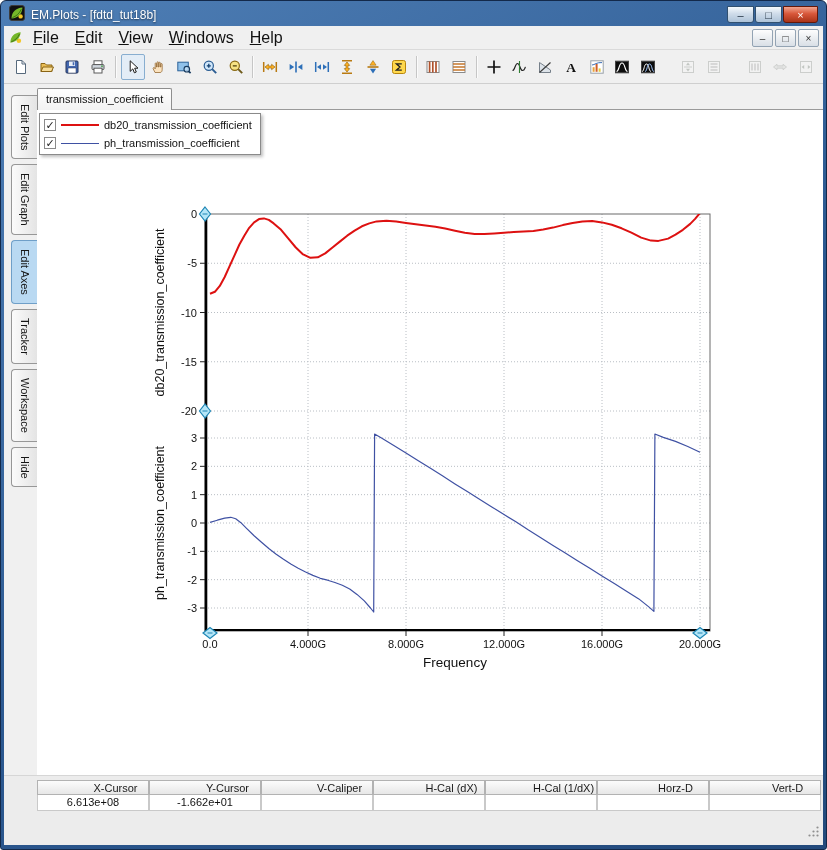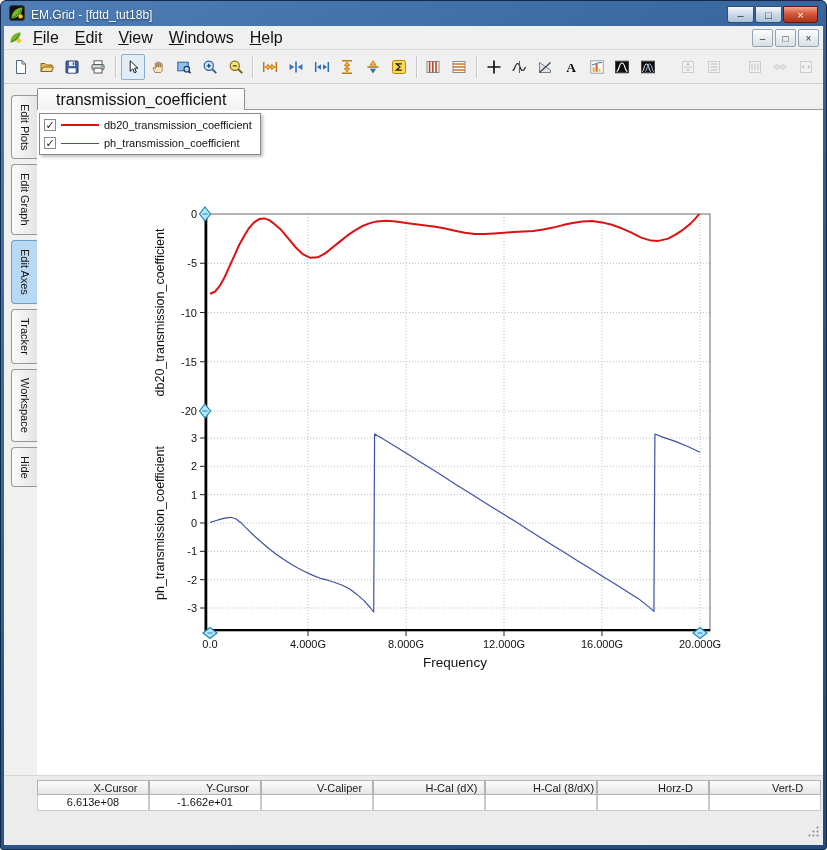--- a/index.html
+++ b/index.html
@@ -30,21 +30,21 @@
   .sep{width:1px;height:22px;background:#c6c6c6;box-shadow:1px 0 0 #fbfbfb;margin:0 3px;}
   .gap{width:14px;}
   
   .body-row{position:absolute;left:3px;top:83px;right:3px;bottom:74px;background:#f0f0f0;display:flex;}
   .sidebar{width:33px;background:#f0f0f0;padding-top:11px;display:flex;flex-direction:column;align-items:flex-end;gap:5px;}
   .side-tab{writing-mode:vertical-rl;font-size:11px;color:#161616;padding:8px 4px;width:26px;line-height:17px;
     background:linear-gradient(90deg,#fbfbfb,#e4e4e4);border:1px solid #979797;border-right:none;border-radius:4px 0 0 4px;text-align:center;}
   .side-tab.active{background:#b9d9f2;border-color:#6f9fc8;}
   .main{flex:1;display:flex;flex-direction:column;}
   .tabstrip{height:26px;background:#f0f0f0;border-bottom:1px solid #9a9a9a;display:flex;align-items:flex-end;padding-left:0;}
-  .doctab{height:22px;line-height:21px;padding:0 18px;font-size:16px;color:#111;background:linear-gradient(#fefefe,#f2f2f2);
+  .doctab{height:22px;line-height:21px;padding:0 8px;font-size:11px;color:#111;background:linear-gradient(#fefefe,#f2f2f2);
     border:1px solid #8e8e8e;border-bottom:none;border-radius:2px 2px 0 0;margin-bottom:-1px;}
   .doc{flex:1;background:#fff;position:relative;}
   
   .legend{position:absolute;left:2px;top:3px;background:#fff;border:1px solid #8a8a8a;box-shadow:2px 2px 3px rgba(0,0,0,.25);
     padding:3px 8px 3px 4px;display:flex;flex-direction:column;gap:2px;z-index:5;}
   .lrow{display:flex;align-items:center;gap:5px;height:16px;}
   .lcheck{width:12px;height:12px;border:1px solid #8a8a8a;background:#fff;font-size:11px;line-height:10px;text-align:center;color:#222;}
   .lline{width:38px;display:inline-block;}
   .llabel{font-size:11px;color:#111;white-space:nowrap;}
   #chart{position:absolute;left:103px;top:89px;}
@@ -61,21 +61,21 @@
 
 <div class="window">
 
   <div class="titlebar">
     <span><svg width="16" height="16" viewBox="0 0 16 16">
           <rect x="0.5" y="0.5" width="15" height="15" rx="2.5" fill="#101010" stroke="#3c3c3c"></rect>
           <circle cx="11.6" cy="11.4" r="2.2" fill="#f3c625"></circle>
           <path d="M2.5 13.5C2.5 7 7 3 13.5 2.5 13 9 9 13 2.5 13.5z" fill="#76b82a"></path>
           <path d="M3.5 12.5C7 11.5 10.5 8.5 12.3 4.2" fill="none" stroke="#2f5d0e" stroke-width="0.8"></path>
         </svg></span>
-    <span class="title">EM.Grid - [fdtd_tut18b]</span>
+    <span class="title">EM.Plots - [fdtd_tut18b]</span>
     <div class="caption-buttons" id="caption-buttons">
         <div class="cap-btn">–</div>
         <div class="cap-btn">□</div>
         <div class="cap-btn close">×</div>
       </div>
   </div>
 
   <div class="menubar">
     <span style="display:flex;">
         <svg width="15" height="15" viewBox="0 0 16 16">
@@ -426,21 +426,21 @@
       </div>
     </div>
   </div>
 
   <div class="statusbar">
     <div class="status-grid" id="status-grid">
         <div class="sh">X-Cursor</div>
         <div class="sh">Y-Cursor</div>
         <div class="sh">V-Caliper</div>
         <div class="sh">H-Cal (dX)</div>
-        <div class="sh">H-Cal (8/dX)</div>
+        <div class="sh">H-Cal (1/dX)</div>
         <div class="sh">Horz-D</div>
         <div class="sh">Vert-D</div>
         <div class="sv">6.613e+08</div>
         <div class="sv">-1.662e+01</div>
         <div class="sv"></div>
         <div class="sv"></div>
         <div class="sv"></div>
         <div class="sv"></div>
         <div class="sv"></div>
       </div>

